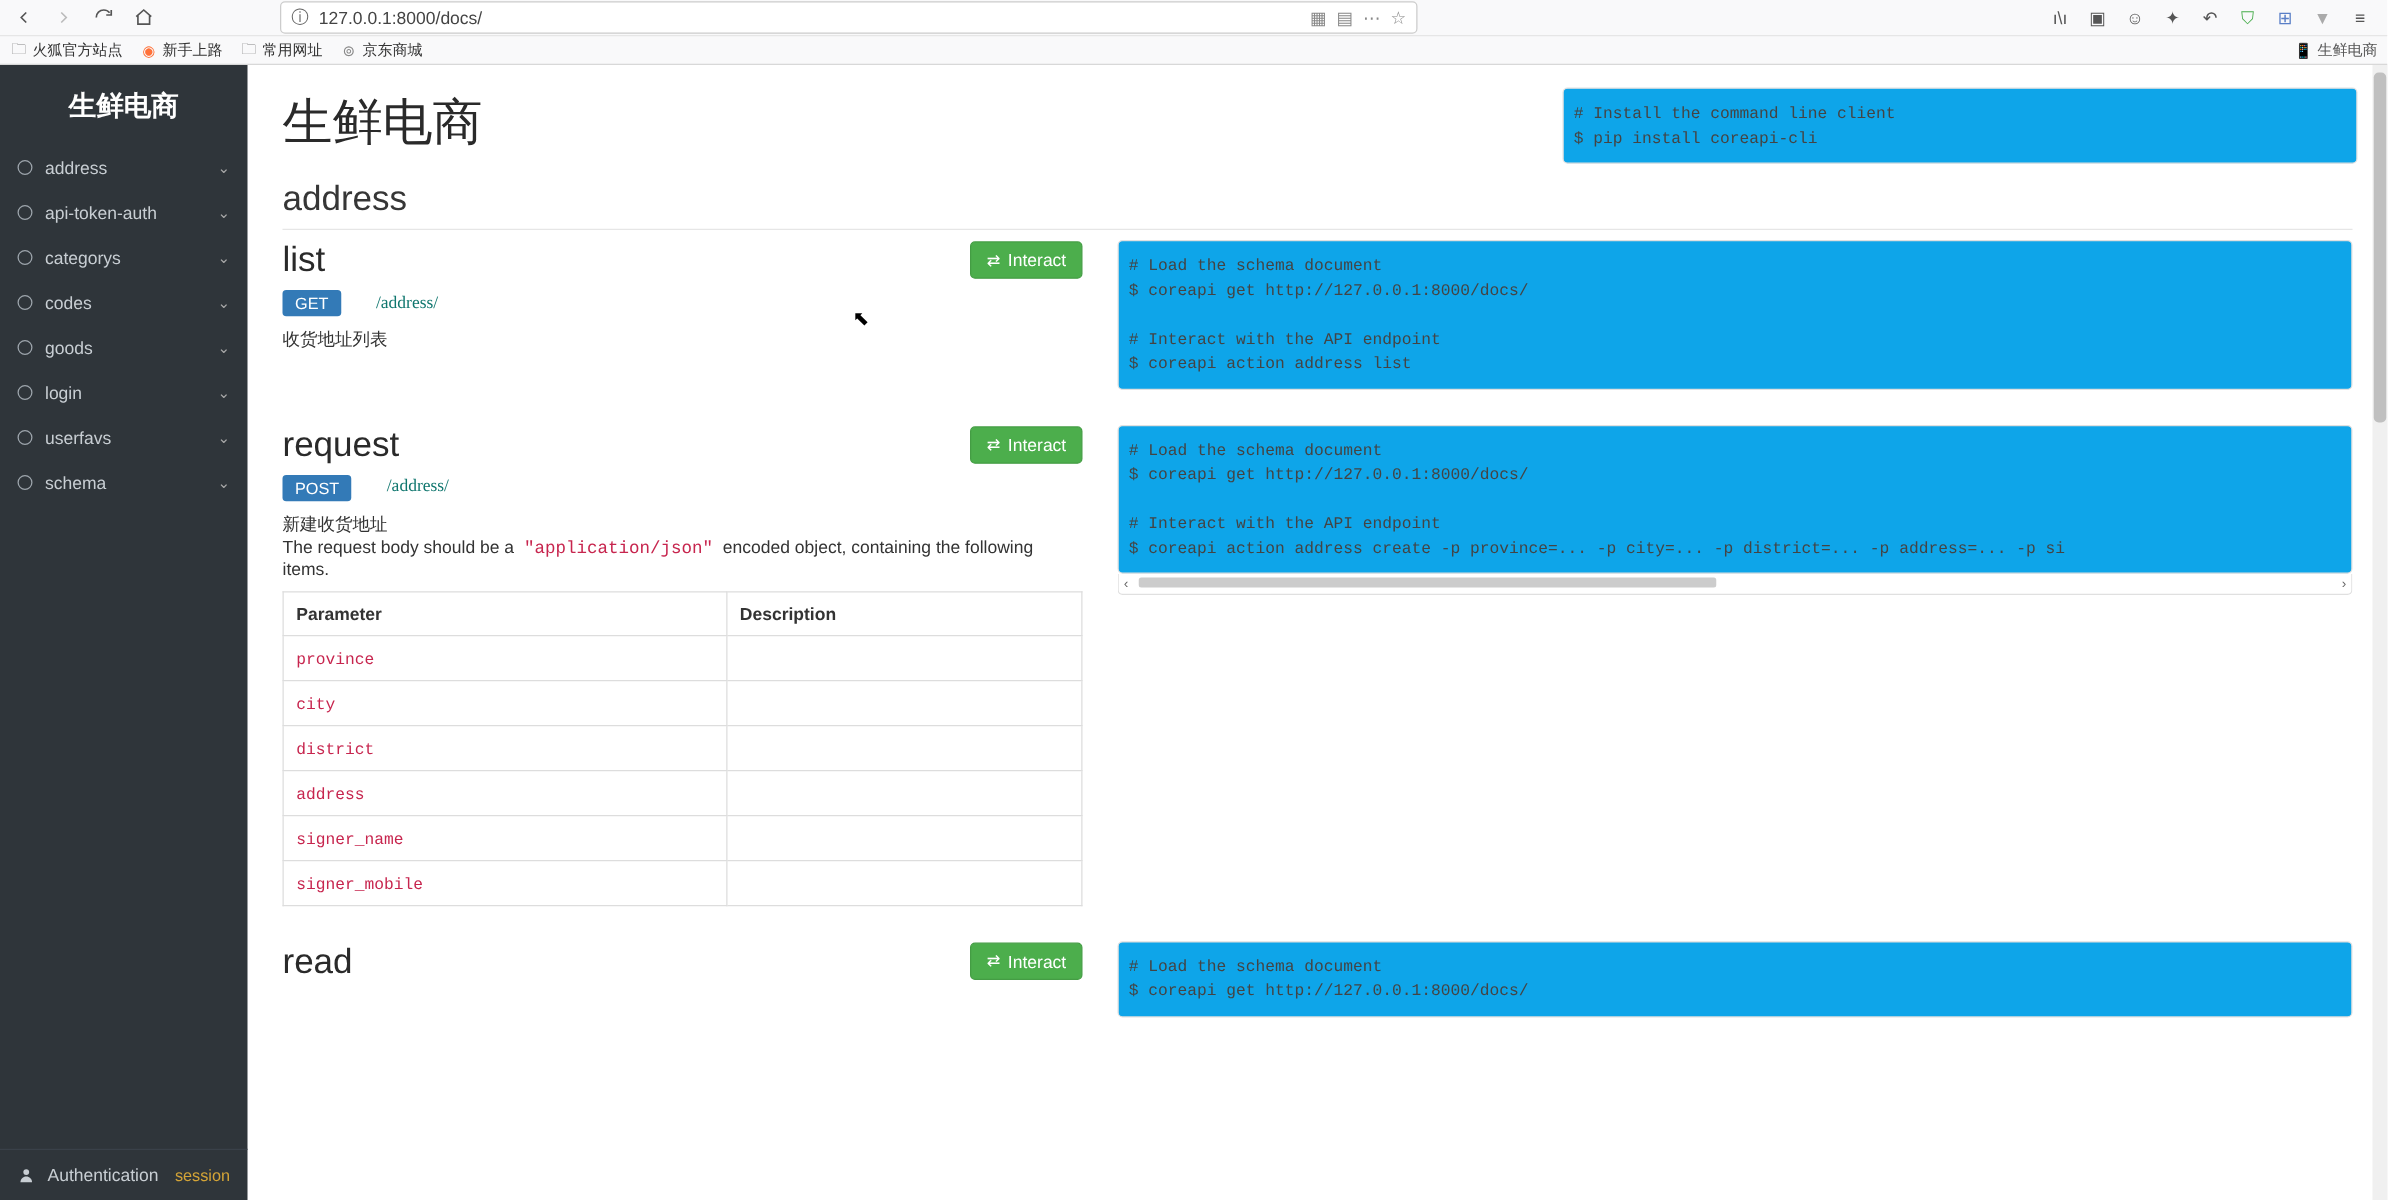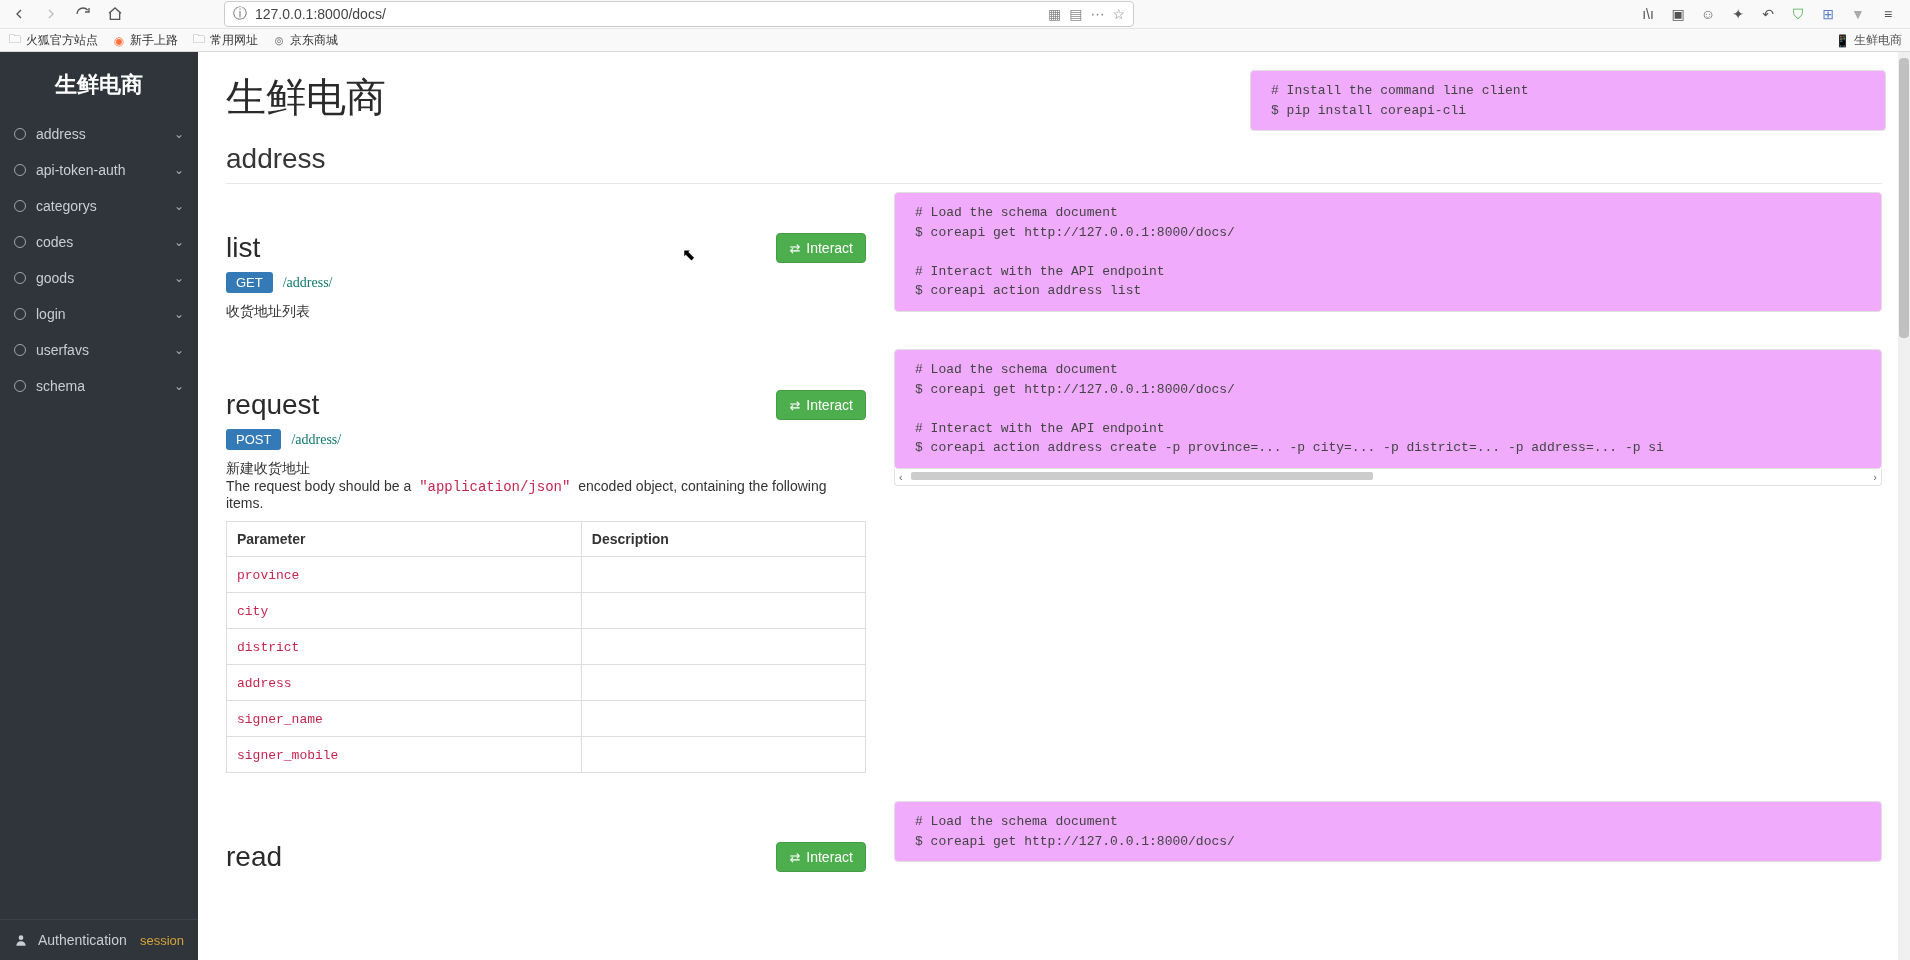--- a/index.html
+++ b/index.html
@@ -33,38 +33,38 @@
 .sidebar-footer { padding: 12px 14px; display: flex; align-items: center; gap: 10px; border-top: 1px solid #3a4149; }
 .sb-user-ico { width: 14px; height: 14px; }
 .sb-auth { color: #c8ced3; flex: 1; }
 .sb-session { color: #d4a437; font-size: 13px; }
 
 .content { flex: 1; overflow-y: auto; position: relative; }
 .content-inner { padding: 18px 28px; }
 .page-title { font-size: 40px; font-weight: 400; color: #2a2a2a; margin-bottom: 10px; }
 .section-title { font-size: 28px; font-weight: 400; color: #363636; margin: 18px 0 8px; border-bottom: 1px solid #e6e6e6; padding-bottom: 8px; }
 .row { display: flex; gap: 28px; margin-bottom: 28px; }
-.left-col { flex: 0 0 640px; margin-top: 40px; }
+.left-col { flex: 0 0 640px; }
 .right-col { flex: 1; }
 .op-head { display: flex; align-items: center; }
 .op-name { font-size: 28px; font-weight: 400; color: #2a2a2a; }
 .interact-btn { margin-left: auto; background: #4cae4c; color: #fff; border: 1px solid #449d44; border-radius: 4px; padding: 6px 12px; font-size: 14px; display: flex; align-items: center; gap: 6px; cursor: pointer; }
 .interact-ico { font-size: 13px; }
-.method-row { margin-top: 8px; display: flex; align-items: center; gap: 10px; }
+.method-row { margin-top: 8px; display: flex; align-items: center; gap: 28px; }
 .method-chip { background: #337ab7; color: #fff; padding: 3px 10px; border-radius: 3px; font-size: 13px; font-weight: 500; }
 .path-red { color: #0f766e; font-family: Liberation Serif, serif; font-size: 14px; }
 .desc-txt { margin-top: 10px; color: #333; font-size: 14px; }
 .sub-head { font-size: 20px; color: #333; margin-top: 14px; margin-bottom: 6px; }
 .body-note { font-size: 14px; color: #333; margin-bottom: 10px; }
 .body-note .code-inline { color: #c7254e; font-family: "Courier New", monospace; padding: 0 4px; }
 .param-table { width: 100%; border-collapse: collapse; border: 1px solid #ddd; }
 .param-table th, .param-table td { border: 1px solid #ddd; padding: 9px 10px; text-align: left; font-size: 14px; }
 .param-table th { background: #fff; font-weight: 600; }
 .param-code { color: #c7254e; font-family: "Courier New", monospace; font-size: 13px; }
-.code-block { border: 1px solid #e0e0e0; border-radius: 4px; background: #f0abfc; padding: 10px 20px; font-family: "Courier New", monospace; font-size: 13px; color: #444; white-space: pre; overflow-x: auto; line-height: 1.5; }
+.code-block { border: 1px solid #e0e0e0; border-radius: 4px; background: #0ea5e9; padding: 10px 8px; font-family: "Courier New", monospace; font-size: 13px; color: #444; white-space: pre; overflow-x: auto; line-height: 1.5; }
 .code-scroll-bar { height: 8px; background: #ccc; width: 48%; margin-left: 4px; border-radius: 2px; }
 .code-scroll-wrap { display:flex; align-items:center; }
 
 .cursor { position: absolute; left: 484px; top: 193px; font-size: 16px; color: #000; pointer-events: none; }
 
 .install-box { position: absolute; top: 18px; right: 24px; width: 636px; }
 
 .scrollbar-vert { position: absolute; right: 0; top: 52px; width: 12px; bottom: 0; background: #f0f0f0; }
 .scrollbar-thumb { position: absolute; top: 6px; right: 1px; width: 10px; height: 280px; background: #c0c0c0; border-radius: 4px; }
 </style>

